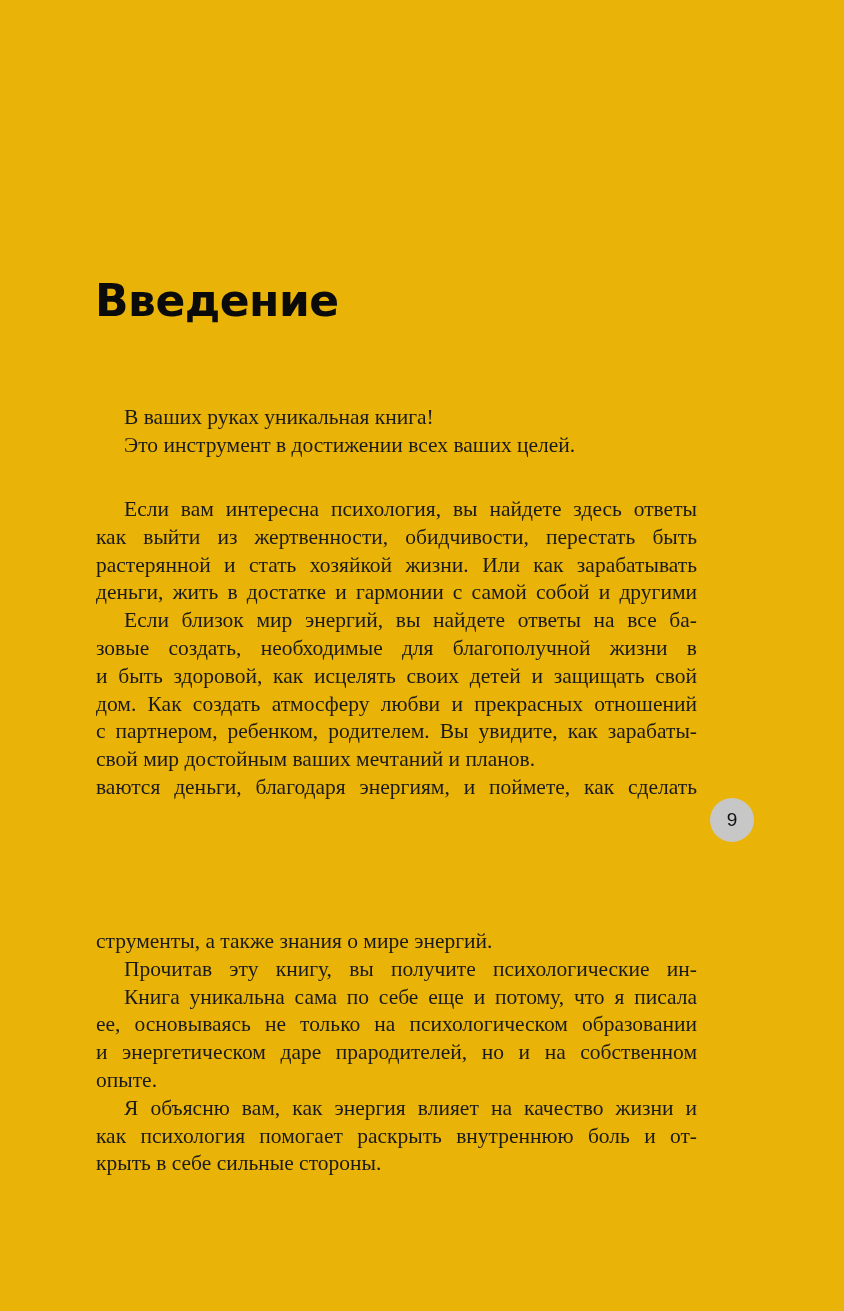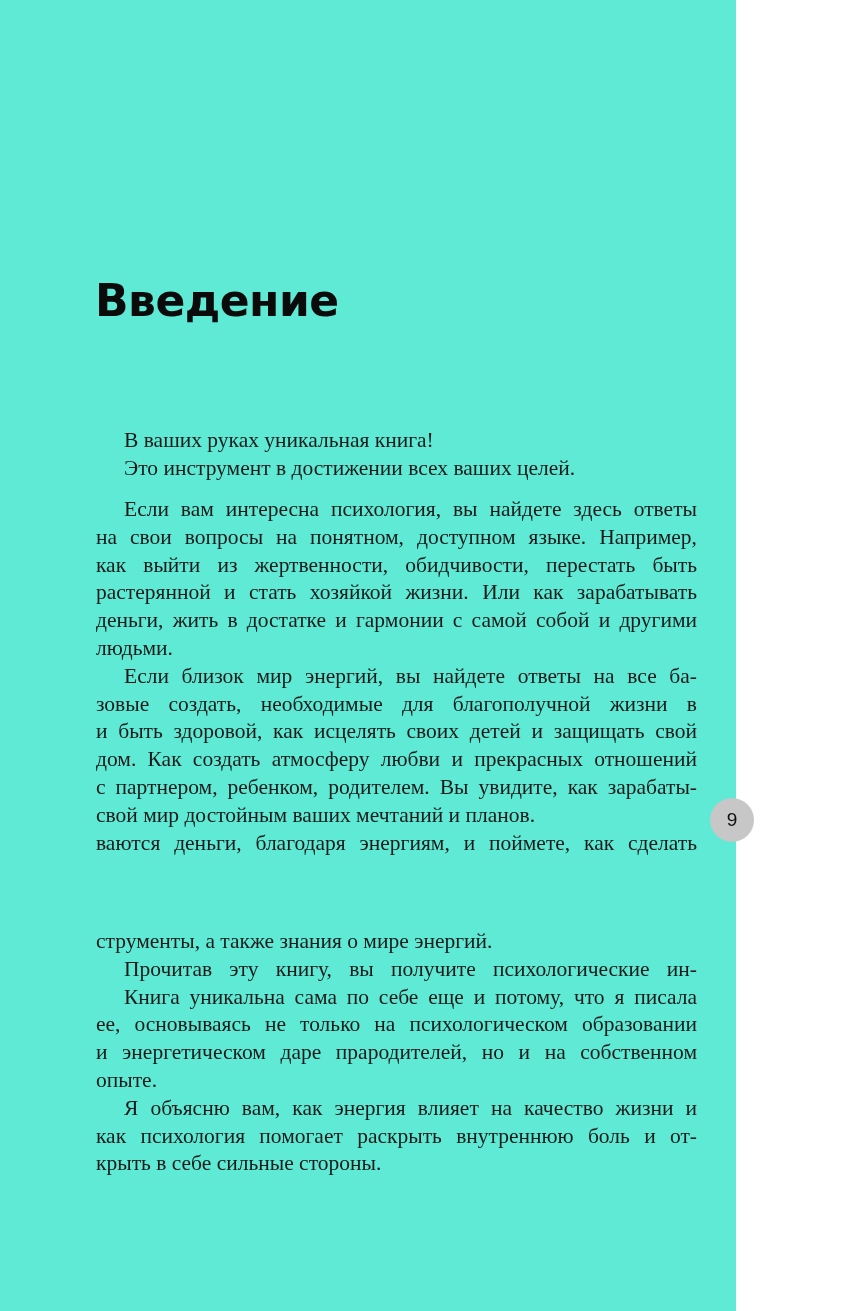--- a/index.html
+++ b/index.html
@@ -1,17 +1,17 @@
 <!DOCTYPE html>
 <html><head>
 <meta charset="utf-8">
 <style>
   html, body { margin: 0; padding: 0; background: #ffffff; }
   body { width: 844px; height: 1311px; position: relative; overflow: hidden; }
-  .page { position: absolute; left: 0; top: 0; width: 736px; height: 1311px; background: #5eead4; }
+  .page { position: absolute; left: 0; top: 0; width: 844px; height: 1311px; background: #eab308; }
   .title {
     position: absolute; left: 95px; top: 276px;
     font-family: "DejaVu Sans", sans-serif; font-weight: bold;
     font-size: 44px; line-height: 50px; color: #0b0b0b; letter-spacing: -0.5px;
     margin: 0;
   }
   .body-text {
     position: absolute; left: 96px; width: 601px;
     font-family: "Liberation Serif", serif; font-size: 21.5px; color: #1a1a1a;
   }
@@ -28,32 +28,30 @@
     display: flex; align-items: center; justify-content: center;
   }
 </style>
 </head>
 <body>
 
 <div class="page">
 
   <h1 class="title">Введение</h1>
 
-  <div class="body-text" style="top:427px;">
+  <div class="body-text" style="top:404px;">
     <span class="line indent last">В ваших руках уникальная книга!</span>
     <span class="line indent last">Это инструмент в достижении всех ваших целей.</span>
   </div>
 
   <div class="body-text" style="top:496px;">
     <span class="line indent">Если вам интересна психология, вы найдете здесь ответы</span>
-    <span class="line">на свои вопросы на понятном, доступном языке. Например,</span>
     <span class="line">как выйти из жертвенности, обидчивости, перестать быть</span>
     <span class="line">растерянной и стать хозяйкой жизни. Или как зарабатывать</span>
     <span class="line">деньги, жить в достатке и гармонии с самой собой и другими</span>
-    <span class="line last">людьми.</span>
 
     <span class="line indent">Если близок мир энергий, вы найдете ответы на все ба-</span>
     <span class="line">зовые создать, необходимые для благополучной жизни в</span>
     <span class="line">и быть здоровой, как исцелять своих детей и защищать свой</span>
     <span class="line">дом. Как создать атмосферу любви и прекрасных отношений</span>
     <span class="line">с партнером, ребенком, родителем. Вы увидите, как зарабаты-</span>
     <span class="line last">свой мир достойным ваших мечтаний и планов.</span>
     <span class="line">ваются деньги, благодаря энергиям, и поймете, как сделать</span>
   </div>
 

